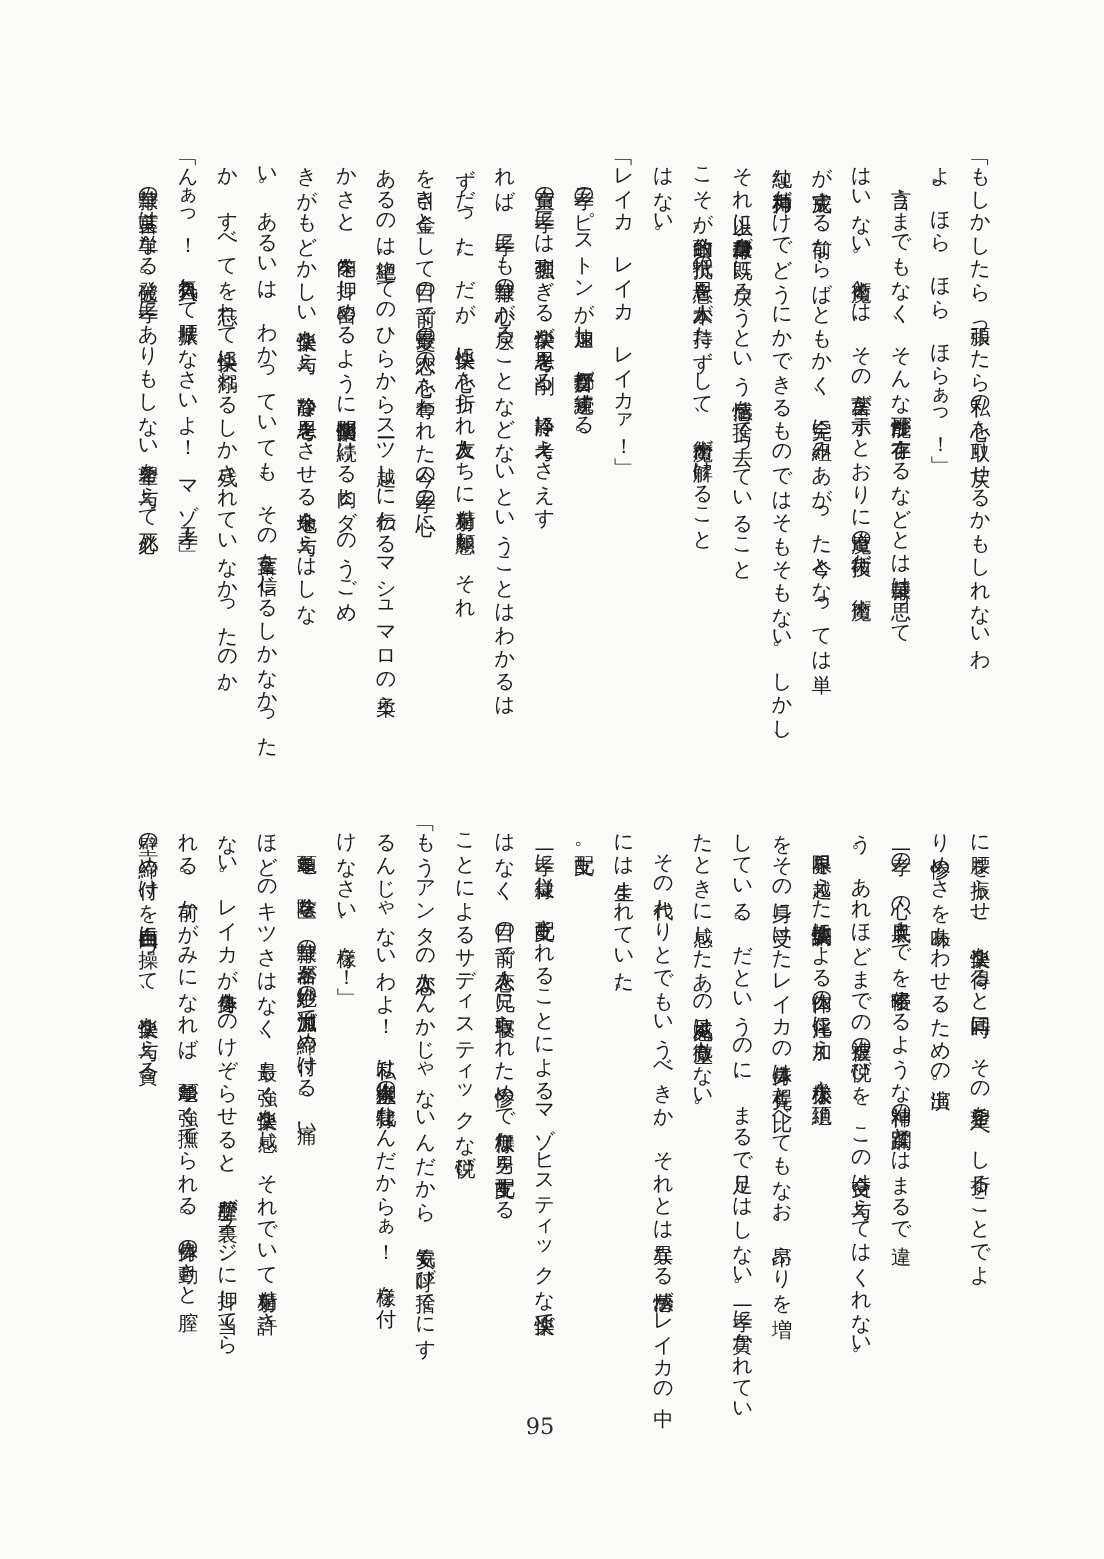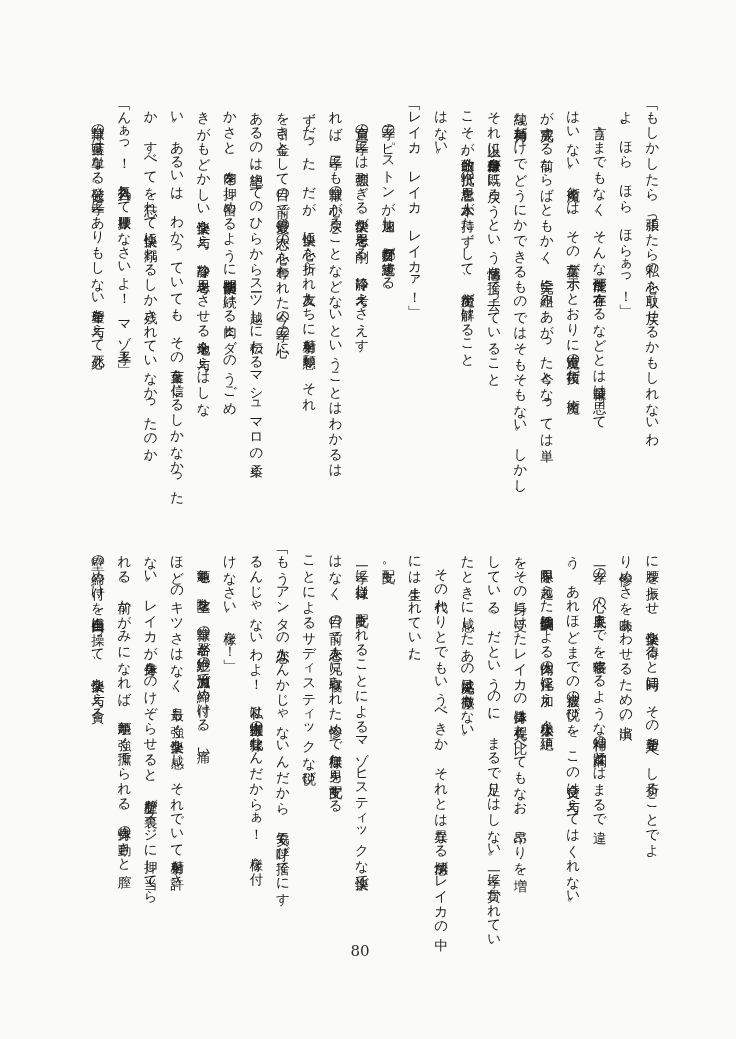--- a/index.html
+++ b/index.html
@@ -90,14 +90,14 @@
       <p>ことによるサディスティックな悦び。</p>
       <p>「もうアンタの恋人なんかじゃないんだから、気安く呼び捨てにす</p>
       <p>るんじゃないわよ！　私は御主人様の牝隷なんだからぁ！　様を付</p>
       <p>けなさい、様を！」</p>
       <p>　亀頭を、陰茎を、隷華の名器が絶妙の力加減で締め付ける。痛い</p>
       <p>ほどのキツさはなく、最も強く快楽を感じ、それでいて射精を許さ</p>
       <p>ない。レイカが身体をのけぞらせると、膣壁が裏スジに押し当てら</p>
       <p>れる。前かがみになれば、亀頭が強く撫でられる。身体の動きと膣</p>
       <p>壁の締め付けを自由自在に操って、快楽を与え貪る。</p>
     </div>
-  <div class="page-number">80</div>
+  <div class="page-number">95</div>
 </div>
 
 </body></html>

